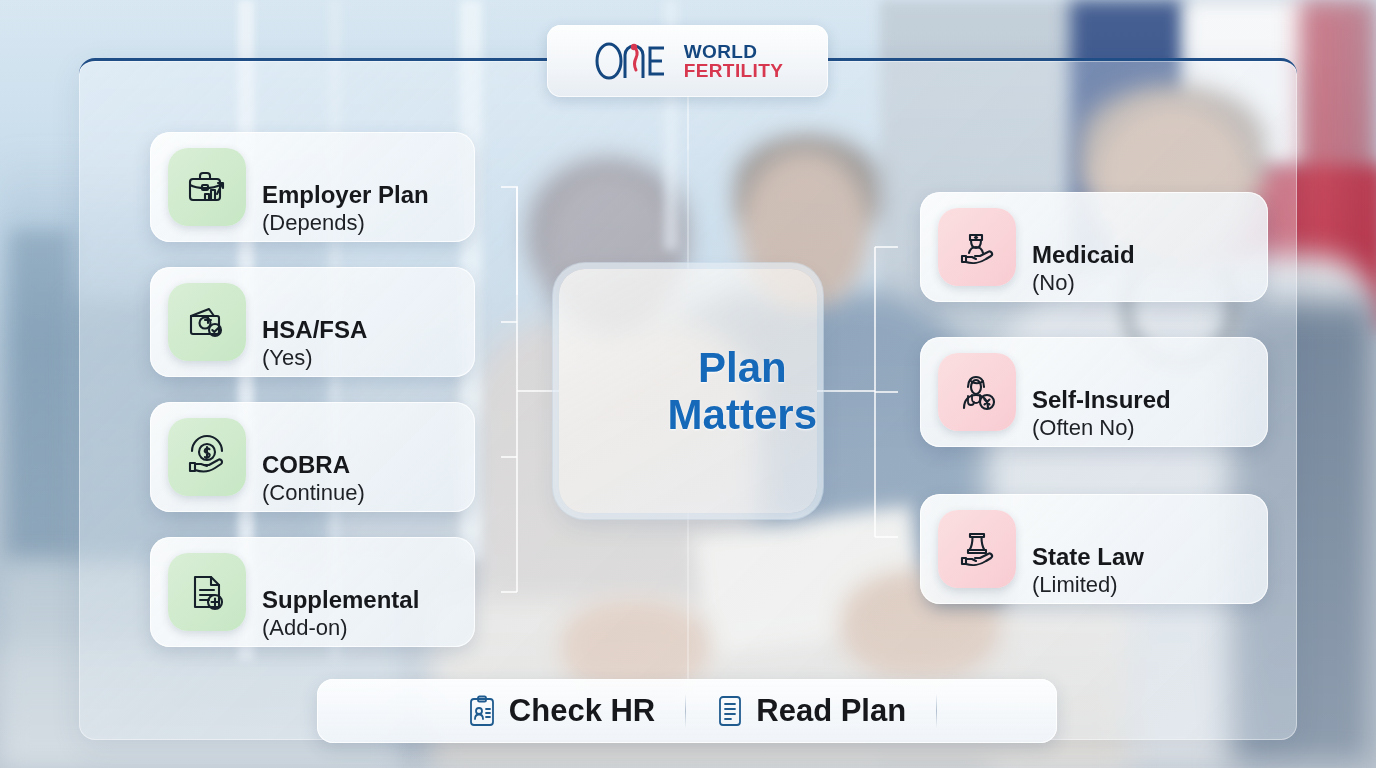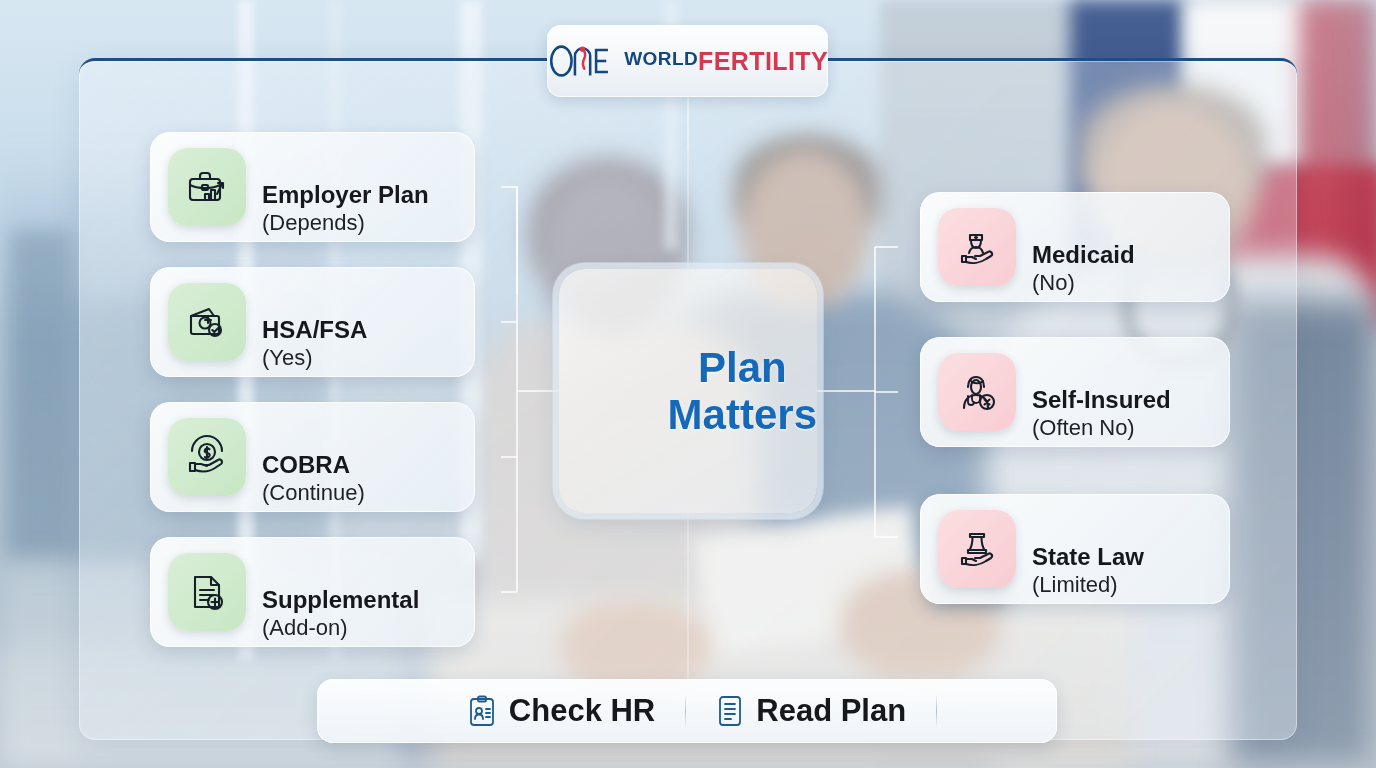--- a/index.html
+++ b/index.html
@@ -83,33 +83,33 @@
 
   
   #logo-badge {
     position:absolute; left:547px; top:25px; width:281px; height:72px;
     border-radius:14px;
     background:linear-gradient(180deg,#fdfefe 0%, #f3f6f9 55%, #e7edf3 100%);
     box-shadow:0 4px 14px rgba(40,70,110,.18), 0 0 0 1px rgba(255,255,255,.7) inset;
     display:flex; align-items:center; justify-content:center; gap:2px;
   }
   #logo-badge .mark { width:96px; height:46px; }
-  .logo-words { display:flex; flex-direction:row; line-height:1.0; margin-left:-6px; }
+  .logo-words { display:flex; flex-direction:column; line-height:1.0; margin-left:-6px; }
   .logo-words .w1 { font-size:19px; font-weight:bold; color:#14477f; letter-spacing:.4px; }
-  .logo-words .w2 { font-size:25px; font-weight:bold; color:#d8384f; letter-spacing:.4px; }
+  .logo-words .w2 { font-size:19px; font-weight:bold; color:#d8384f; letter-spacing:.4px; }
 
   
   .card {
     position:absolute; display:flex; align-items:center; gap:16px;
     border-radius:20px; padding:14px 18px;
     background:linear-gradient(135deg, rgba(253,254,254,.93) 0%, rgba(243,247,250,.88) 55%, rgba(236,242,247,.86) 100%);
     box-shadow:0 6px 18px rgba(45,70,105,.16), 0 0 0 1px rgba(255,255,255,.75) inset;
   }
   .card.left  { left:150px; width:325px; height:110px; }
-  .card.right { left:920px; width:310px; height:110px; }
+  .card.right { left:920px; width:348px; height:110px; }
   .card-l1 { top:132px; } .card-l2 { top:267px; } .card-l3 { top:402px; } .card-l4 { top:537px; }
   .card-r1 { top:192px; } .card-r2 { top:337px; } .card-r3 { top:494px; }
 
   .tile {
     width:78px; height:78px; min-width:78px; border-radius:20px;
     display:flex; align-items:center; justify-content:center;
     box-shadow:0 3px 8px rgba(40,60,90,.16);
   }
   .tile.green { background:linear-gradient(135deg,#d9eed6,#c7e7c4); }
   .tile.pink  { background:linear-gradient(135deg,#fbdfe1,#f8ccd2); }

